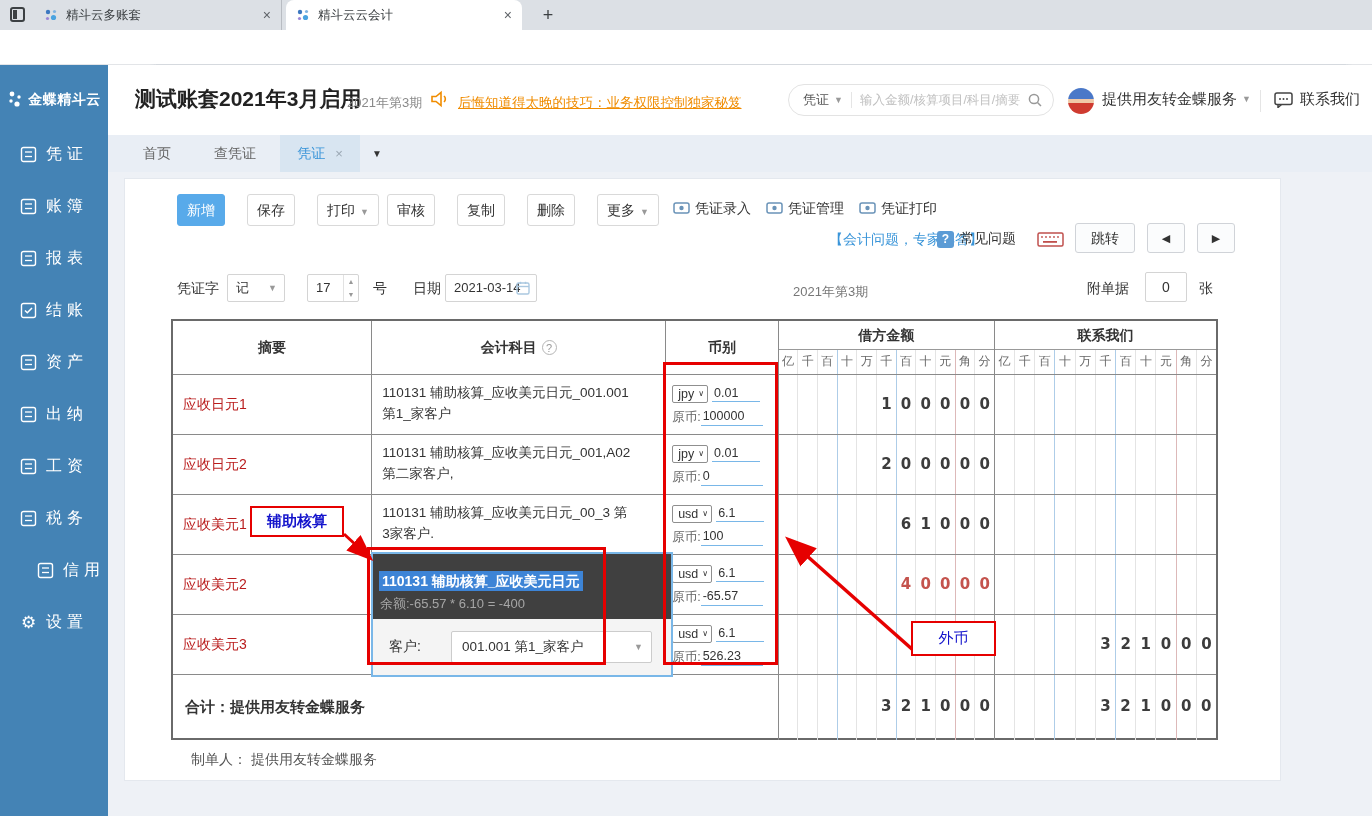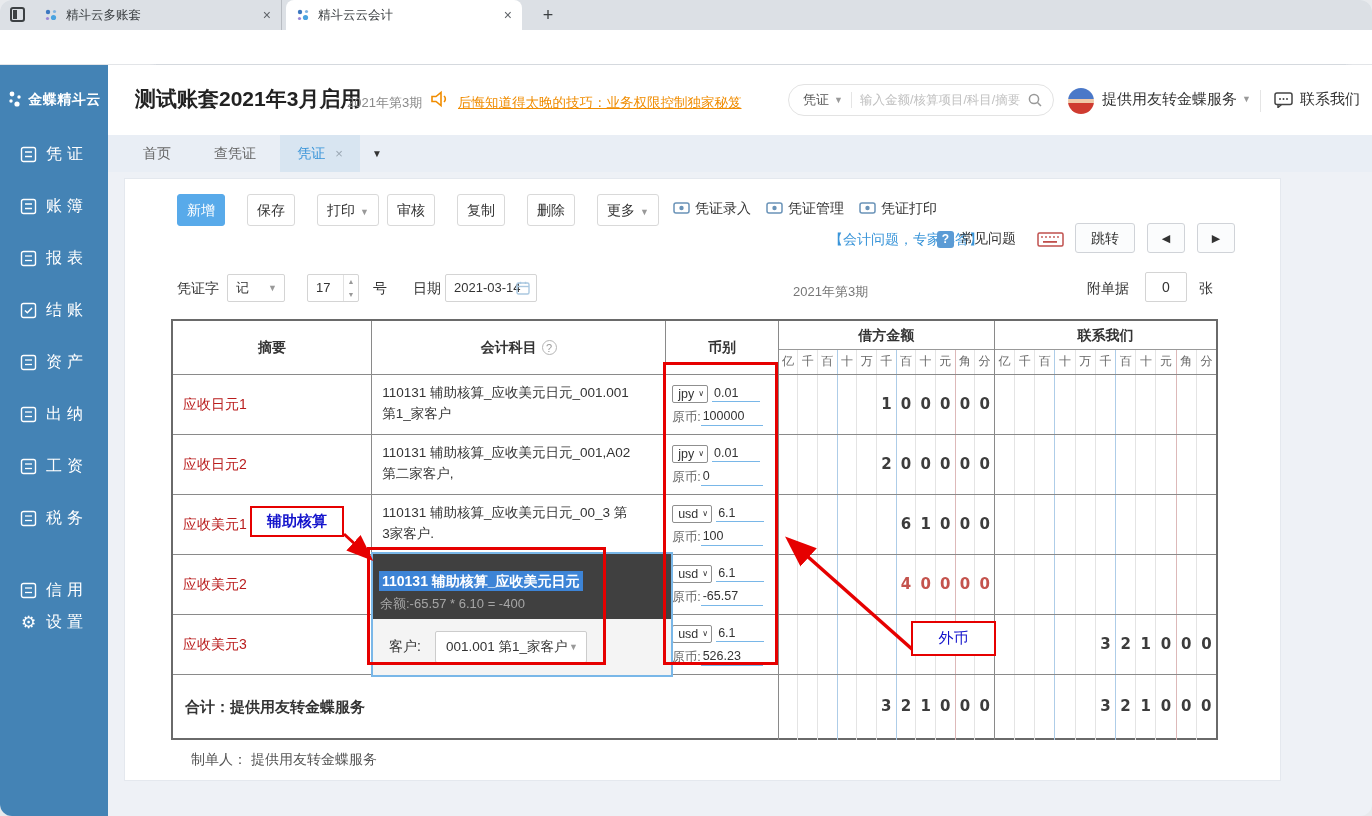--- a/index.html
+++ b/index.html
@@ -1,18 +1,18 @@
 <!DOCTYPE html>
 <html><head>
 <meta charset="utf-8">
 <style>
   * { margin:0; padding:0; box-sizing:border-box; }
   html,body { background:#e8eaed; }
   body { font-family:"Liberation Sans", sans-serif; }
-  #page { position:relative; width:1372px; height:816px; overflow:hidden; background:#eef1f6;border-radius:12px; }
+  #page { position:relative; width:1372px; height:816px; overflow:hidden; background:#eef1f6; }
 
   
   .tabstrip { position:absolute; left:0; top:0; width:1372px; height:30px; background:#dce0e5; }
   .winicon { position:absolute; left:10px; top:7px; width:15px; height:15px; border:2px solid #3c4043; border-radius:3px; }
   .winicon::after { content:""; position:absolute; left:1px; top:1px; width:4px; height:9px; background:#3c4043; }
   .btab { position:absolute; top:0; height:30px; display:flex; align-items:center; font-size:12.5px; color:#3c4043; }
   .btab .title { flex:1; overflow:hidden; white-space:nowrap; }
   .btab1 { left:34px; width:248px; border-right:1px solid #b8bcc2; padding:0 10px; }
   .btab2 { left:286px; width:236px; background:#fff; border-radius:8px 8px 0 0; padding:0 10px; }
   .tabx { color:#5f6368; font-size:14px; margin-left:8px; }
@@ -111,21 +111,21 @@
   .t-label { width:608px; border-right:1px solid #8a8a8a; font-size:15px; font-weight:bold; color:#333; display:flex; align-items:center; padding-left:12px; }
   .trow-total .c-amt .dcell { line-height:63px; }
 
   
   .editor { position:absolute; left:246px; top:373px; width:302px; height:125px; background:#404040; border:2px solid #79b7e8; z-index:5; }
   .ed-sel { margin:18px 0 0 6px; }
   .ed-sel span { background:#3d84d6; color:#fff; font-size:14px; font-weight:bold; padding:2px 3px; }
   .ed-balance { margin:4px 0 0 7px; font-size:13px; color:#a6a6a6; }
   .ed-cust { position:absolute; left:0; bottom:0; width:100%; height:56px; background:#f4f4f4; display:flex; align-items:center; padding-left:16px; }
   .ed-label { font-size:14px; color:#333; }
-  .ed-select { width:152px; height:32px; background:#fff; border:1px solid #ccc; border-radius:2px; margin-left:14px; display:flex; align-items:center; padding:0 8px 0 10px; font-size:13.5px; color:#333; }
+  .ed-select { width:201px; height:32px; background:#fff; border:1px solid #ccc; border-radius:2px; margin-left:30px; display:flex; align-items:center; padding:0 8px 0 10px; font-size:13.5px; color:#333; }
   .ed-select .dd { margin-left:auto; font-size:9px; color:#999; }
 
   .creator { position:absolute; left:66px; top:572px; font-size:14px; color:#555; }
 
   
   .ann { position:absolute; z-index:10; pointer-events:none; }
   .ann-type { left:632px; top:266px; width:140px; height:47px; border:3px solid #e60000; display:flex; align-items:center; justify-content:center; font-size:26px; font-weight:bold; color:#4a4a4a; text-shadow:2px 2px 3px #c4c4c4; background:#fff; }
   .ann-aux { left:250px; top:506px; width:94px; height:31px; border:2px solid #e60000; background:#fff; display:flex; align-items:center; justify-content:center; font-size:15px; font-weight:bold; color:#1414cc; }
   .ann-editor { left:367px; top:547px; width:239px; height:118px; border:3px solid #e60000; }
   .ann-cur { left:663px; top:362px; width:115px; height:303px; border:3px solid #e60000; }
@@ -249,21 +249,21 @@
         <span class="slabel">工资</span>
       </div>
       <div class="sitem" style="top: 436px;">
         <svg width="17" height="17" viewBox="0 0 17 17">
           <rect x="1.5" y="1.5" width="14" height="14" rx="2" fill="none" stroke="#fff" stroke-width="1.4"></rect>
           <line x1="5" y1="6" x2="12" y2="6" stroke="#fff" stroke-width="1.3"></line>
           <line x1="5" y1="10.5" x2="12" y2="10.5" stroke="#fff" stroke-width="1.3"></line>
         </svg>
         <span class="slabel">税务</span>
       </div>
-      <div class="sitem" style="top: 508px;">
+      <div class="sitem" style="top: 488px; margin-left: 17px;">
         <svg width="17" height="17" viewBox="0 0 17 17">
           <rect x="1.5" y="1.5" width="14" height="14" rx="2" fill="none" stroke="#fff" stroke-width="1.4"></rect>
           <line x1="5" y1="6" x2="12" y2="6" stroke="#fff" stroke-width="1.3"></line>
           <line x1="5" y1="10.5" x2="12" y2="10.5" stroke="#fff" stroke-width="1.3"></line>
         </svg>
         <span class="slabel">信用</span>
       </div>
       <div class="sitem" style="top: 540px;">
         <span class="gear">⚙</span>
         <span class="slabel">设置</span>

